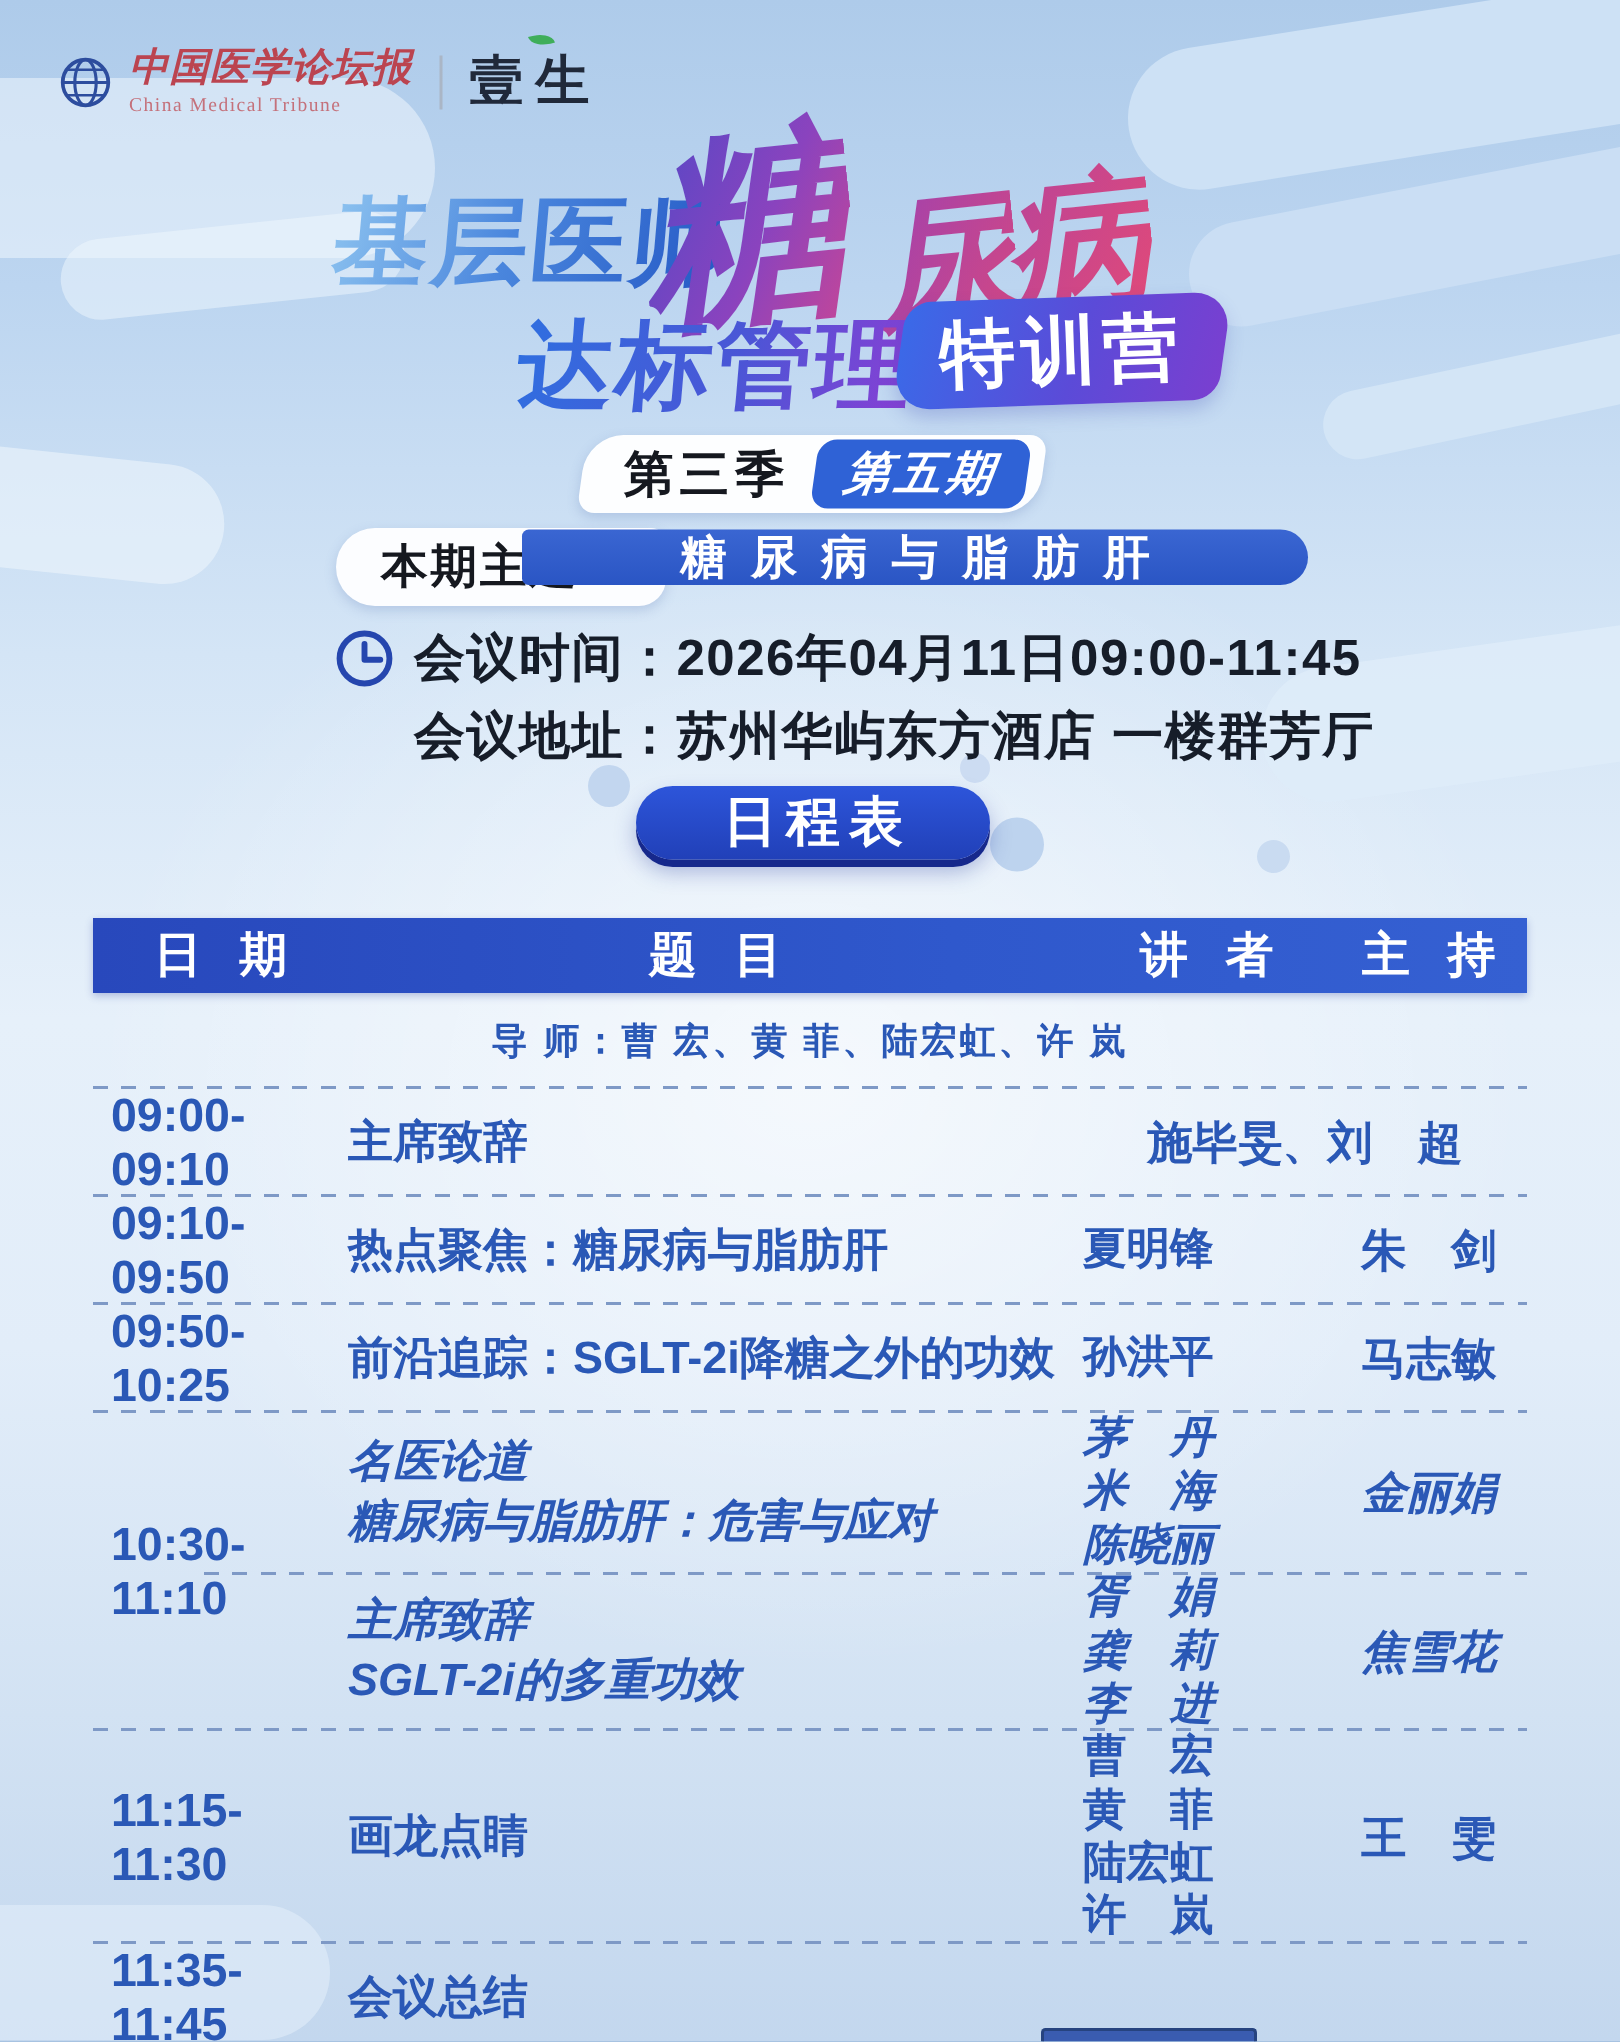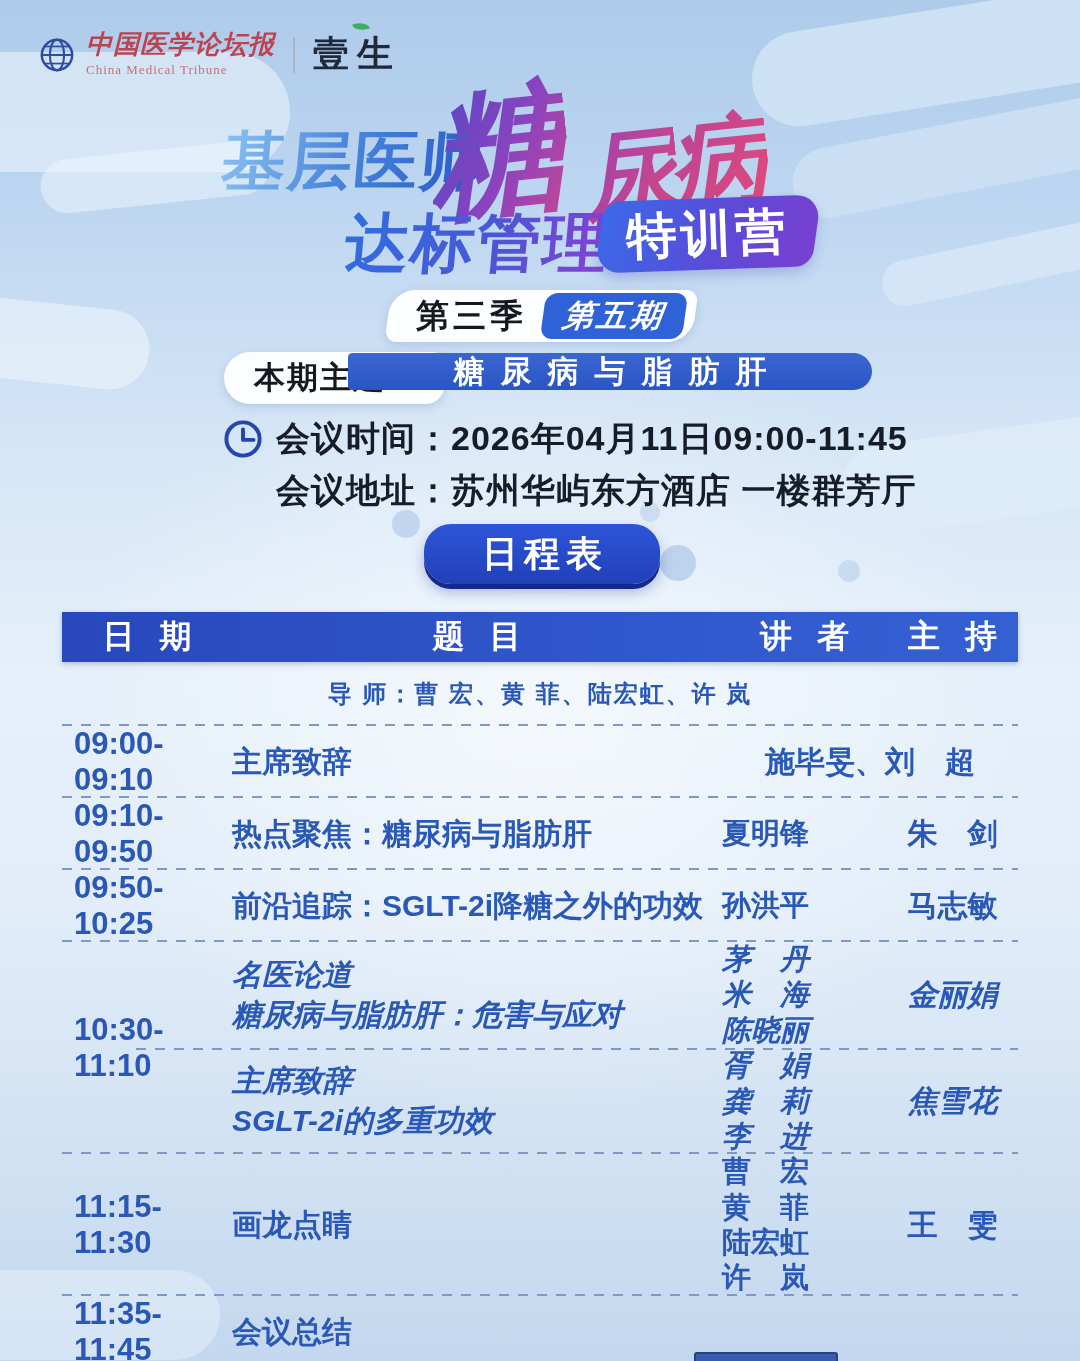--- a/index.html
+++ b/index.html
@@ -79,21 +79,21 @@
         display:flex;align-items:center;justify-content:center;}
   .theme .blue span{color:#fff;font-weight:bold;font-size:31px;letter-spacing:16px;text-indent:16px;}
 
   
   .info1{position:absolute;left:222px;top:416px;display:flex;align-items:center;gap:12px;}
   .info1 svg{width:42px;height:42px;flex:none;}
   .info-text{font-size:34px;font-weight:bold;color:#161d29;letter-spacing:1px;}
   .info2{position:absolute;left:276px;top:468px;}
 
   
-  .sched-btn{position:absolute;left:424px;top:524px;width:236px;height:60px;border-radius:27px;
+  .sched-btn{position:absolute;left:424px;top:524px;width:236px;height:49px;border-radius:27px;
         background:linear-gradient(180deg,#2d55da,#2140b8);
         box-shadow:0 5px 0 #16288c, 0 8px 14px rgba(40,60,160,.35);
         display:flex;align-items:center;justify-content:center;}
   .sched-btn span{color:#fff;font-size:36px;font-weight:bold;letter-spacing:6px;text-indent:6px;}
 
   
   .table{position:absolute;left:62px;top:612px;width:956px;color:#2a58b6;}
   .thead{display:grid;grid-template-columns:170px 490px 165px 131px;height:50px;align-items:center;
         background:linear-gradient(90deg,#2848bc,#2f58cc 60%,#3560d2);
         box-shadow:0 2px 5px rgba(50,70,160,.3);}

